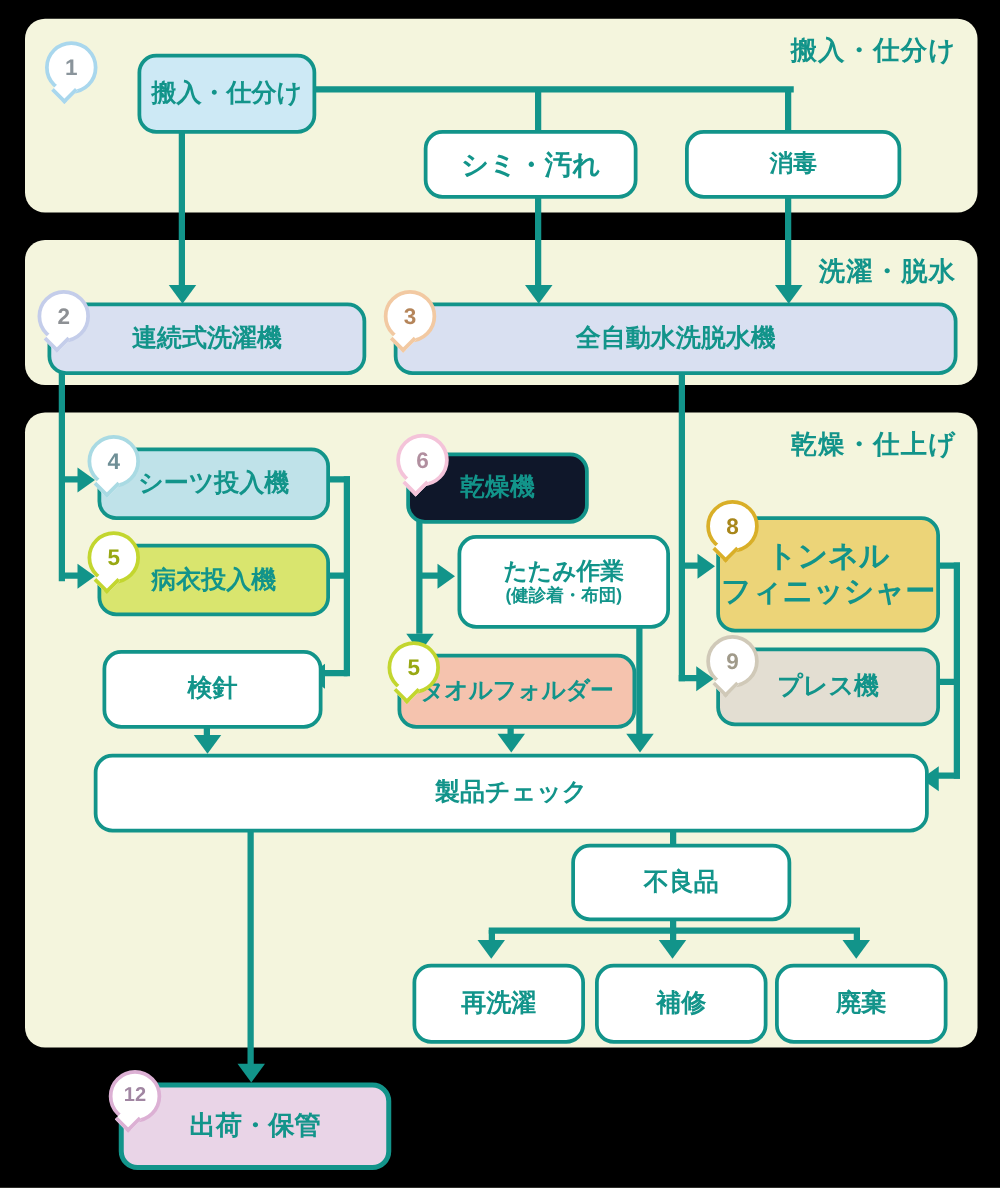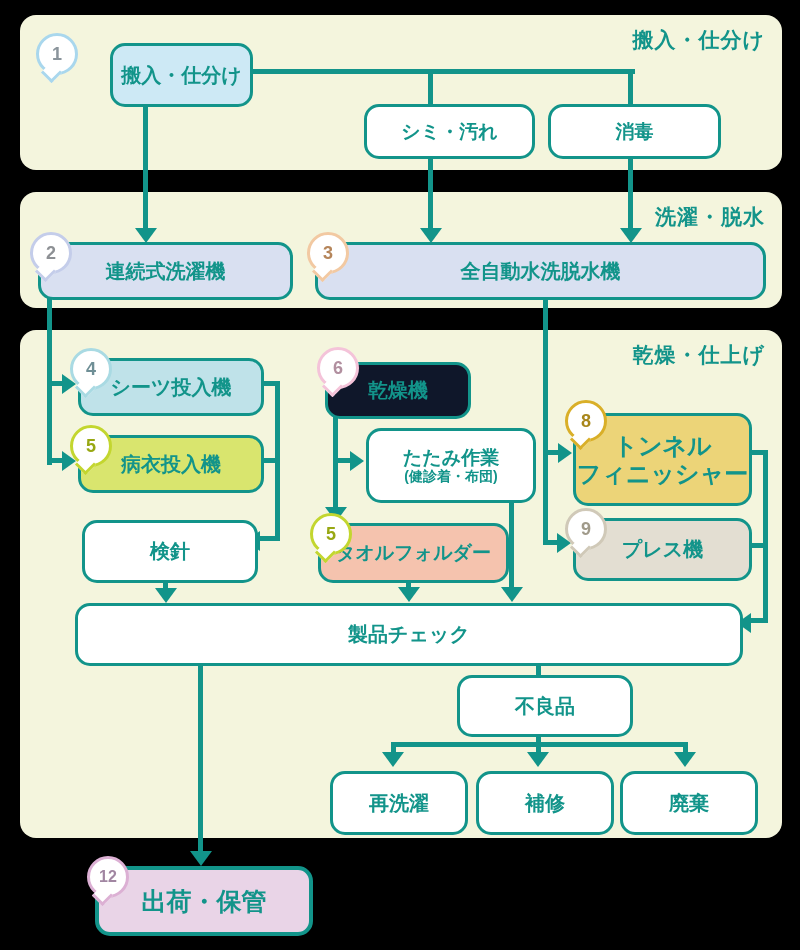--- a/index.html
+++ b/index.html
@@ -10,39 +10,39 @@
   #sec2{left:20px;top:192px;width:762px;height:116px;}
   #sec3{left:20px;top:330px;width:762px;height:508px;}
   .sec-title{position:absolute;z-index:1;color:#12948a;font-weight:bold;font-size:21px;
              width:250px;text-align:right;letter-spacing:1px;}
   #st1{left:515px;top:26px;} #st2{left:515px;top:203px;} #st3{left:515px;top:341px;}
 
   .node{position:absolute;z-index:2;background:#fff;border:3px solid #12948a;border-radius:15px;
         color:#12948a;font-weight:bold;font-size:20px;line-height:1.15;
         display:flex;flex-direction:column;align-items:center;justify-content:center;text-align:center;}
   #n-b1{left:110px;top:43px;width:137px;height:58px;}
-  #n-shimi{left:364px;top:104px;width:165px;height:49px;font-size:19px;}
+  #n-shimi{left:339px;top:104px;width:165px;height:49px;font-size:22px;}
   #n-shodoku{left:548px;top:104px;width:167px;height:49px;font-size:19px;}
   #n-b2{left:38px;top:242px;width:249px;height:52px;}
   #n-b3{left:315px;top:242px;width:445px;height:52px;align-items:center;}
   #n-b4{left:78px;top:358px;width:180px;height:52px;}
   #n-b5{left:78px;top:435px;width:180px;height:52px;}
   #n-b6{left:325px;top:362px;width:140px;height:51px;}
   #n-tatami{left:366px;top:428px;width:164px;height:69px;font-size:19px;}
   #n-tatami .sub{font-size:14px;}
   #n-towel{left:318px;top:523px;width:185px;height:54px;font-size:19px;}
   #n-b8{left:573px;top:413px;width:173px;height:87px;font-size:24px;}
   #n-b9{left:573px;top:518px;width:173px;height:57px;}
   #n-kenshin{left:82px;top:520px;width:170px;height:57px;}
   #n-check{left:75px;top:603px;width:662px;height:57px;}
   #n-furyo{left:457px;top:675px;width:170px;height:56px;}
   #n-sai{left:330px;top:771px;width:132px;height:58px;}
   #n-hoshu{left:476px;top:771px;width:132px;height:58px;}
   #n-haiki{left:620px;top:771px;width:132px;height:58px;}
-  #n-shukka{left:95px;top:866px;width:210px;height:62px;border-width:4px;font-size:25px;}
+  #n-shukka{left:95px;top:866px;width:210px;height:62px;border-width:4px;font-size:21px;}
 
   .pin{position:absolute;z-index:4;width:36px;height:36px;border-radius:50%;background:#fff;
        border:3px solid var(--pin,#ccc);color:var(--num,#888);font-weight:bold;font-size:18px;
        display:flex;align-items:center;justify-content:center;}
   .pin::after{content:"";position:absolute;left:5px;bottom:-8px;width:12px;height:12px;background:#fff;
        border-right:3px solid var(--pin);border-bottom:3px solid var(--pin);transform:rotate(45deg);}
   .pin b{position:relative;z-index:1;}
   #p1{left:36px;top:33px;} #p2{left:30px;top:232px;} #p3{left:307px;top:232px;}
   #p4{left:70px;top:348px;} #p5{left:70px;top:425px;} #p6{left:317px;top:347px;}
   #p7{left:310px;top:513px;} #p8{left:565px;top:400px;} #p9{left:565px;top:508px;}

